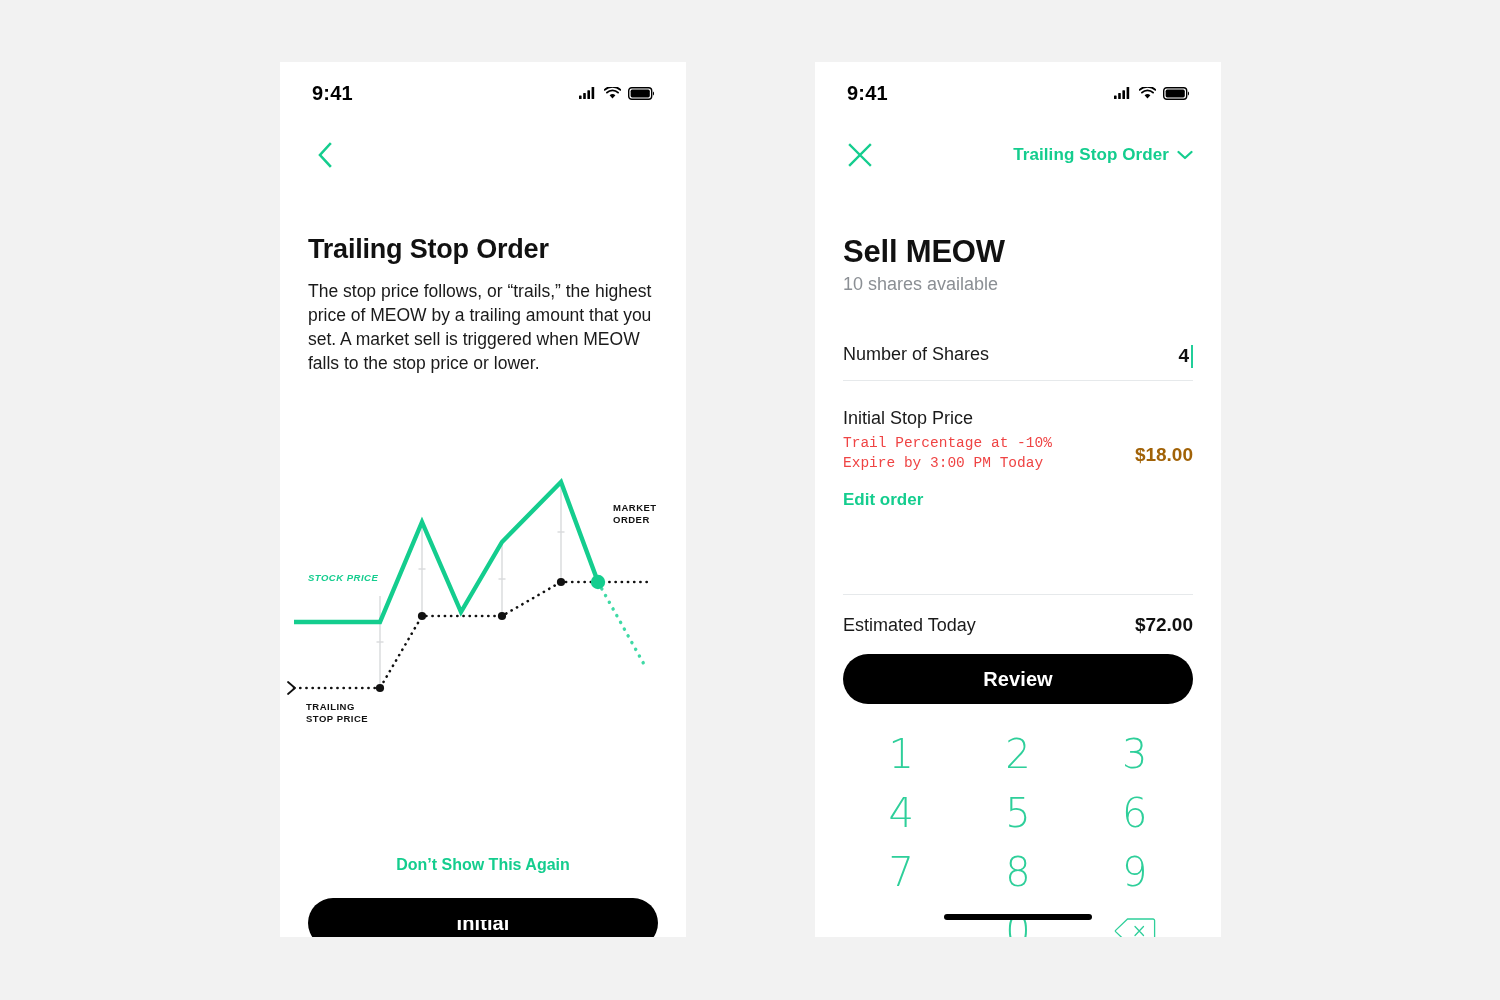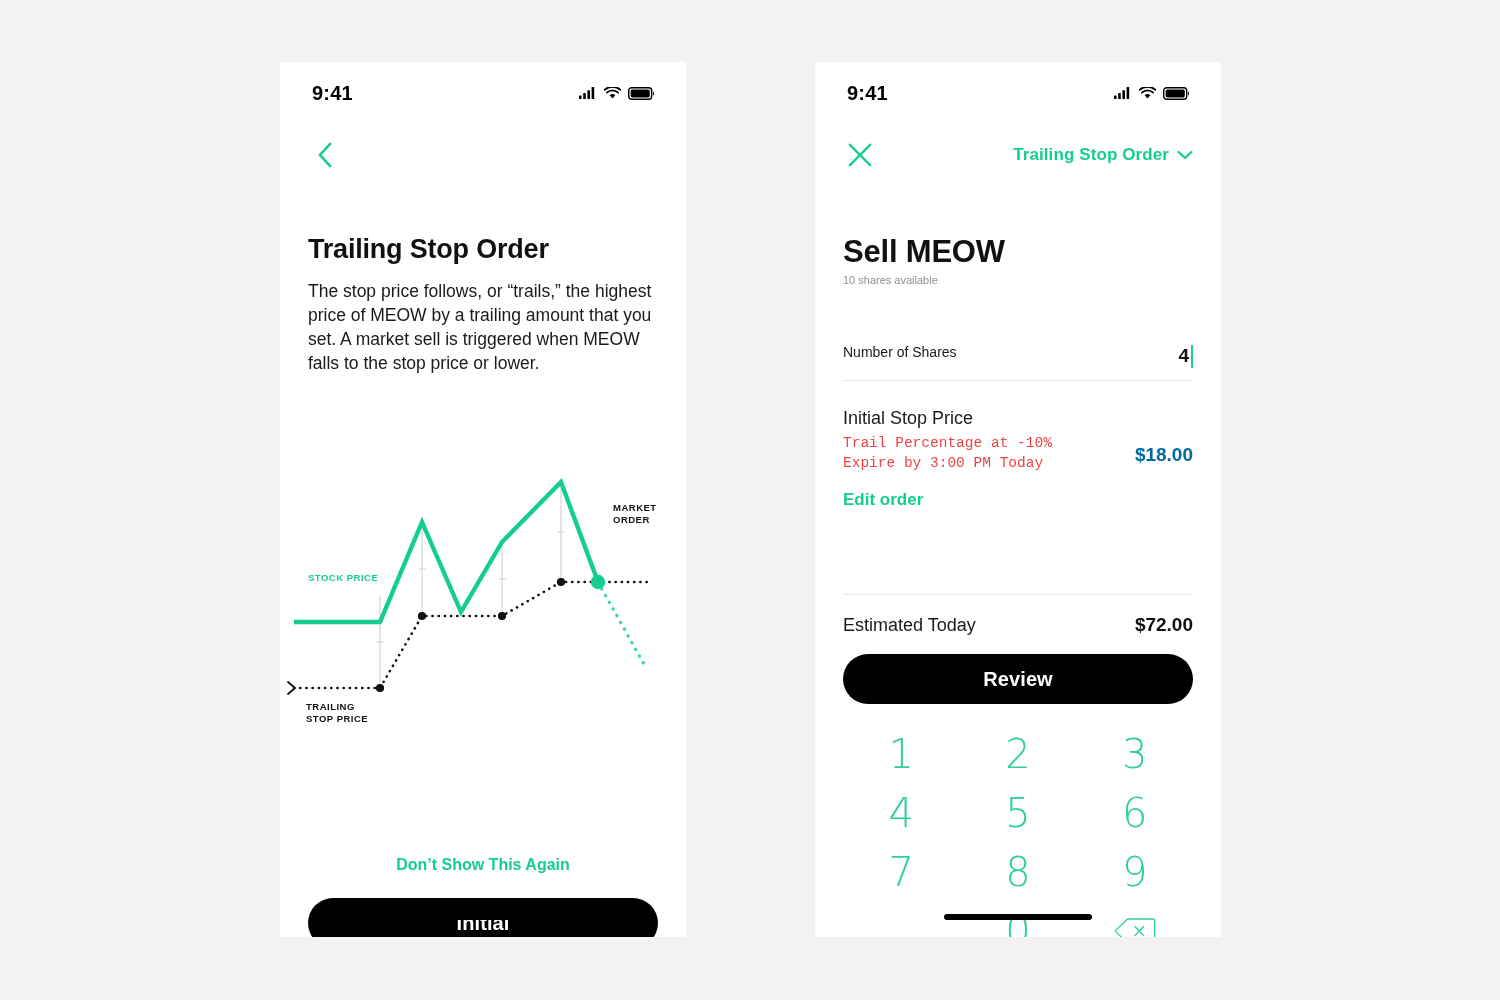--- a/index.html
+++ b/index.html
@@ -106,21 +106,21 @@
     height: 340px;
   }
   .chart-wrap svg { display: block; }
   .chart-label {
     position: absolute;
     font-size: 9.5px;
     font-weight: bold;
     letter-spacing: .5px;
     line-height: 12px;
   }
-  .lbl-stock  { left: 28px;  top: 146px; color: #14cd8e; }
+  .lbl-stock  { left: 28px;  top: 146px; color: #14cd8e; font-style: italic; }
   .lbl-trail  { left: 26px;  top: 275px; color: #111; }
   .lbl-market { left: 333px; top: 76px;  color: #111; }
 
   
   .dont-show {
     position: absolute;
     left: 0; right: 0; top: 670px;
     text-align: center;
     color: #14cd8e;
     font-size: 16px;
@@ -160,34 +160,34 @@
     position: absolute;
     left: 28px; top: 48px;
     font-size: 31px;
     font-weight: bold;
     color: #111;
     letter-spacing: -.2px;
   }
   .shares-avail {
     position: absolute;
     left: 28px; top: 88px;
-    font-size: 11px;
+    font-size: 18px;
     color: #8b8f94;
   }
 
   .row {
     position: absolute;
     left: 28px; right: 28px;
     display: flex;
     justify-content: space-between;
     align-items: flex-start;
   }
   .row-shares { top: 158px; }
   .row-label {
-    font-size: 14px;
+    font-size: 18px;
     color: #1a1a1a;
   }
   .shares-value-wrap {
     display: flex;
     align-items: center;
     height: 24px;
   }
   .shares-value {
     font-size: 19px;
     font-weight: bold;
@@ -215,21 +215,21 @@
   .stop-sub {
     font-size: 14.5px;
     color: #ef4444;
     line-height: 20px;
     margin-top: 4px;
     font-family: Liberation Mono, monospace;
   }
   .stop-amount {
     font-size: 19px;
     font-weight: bold;
-    color: #0369a1;
+    color: #a16207;
     align-self: center;
     margin-top: 28px;
   }
   .edit-order {
     position: absolute;
     left: 28px; top: 304px;
     font-size: 17px;
     font-weight: bold;
     color: #14cd8e;
     cursor: pointer;

